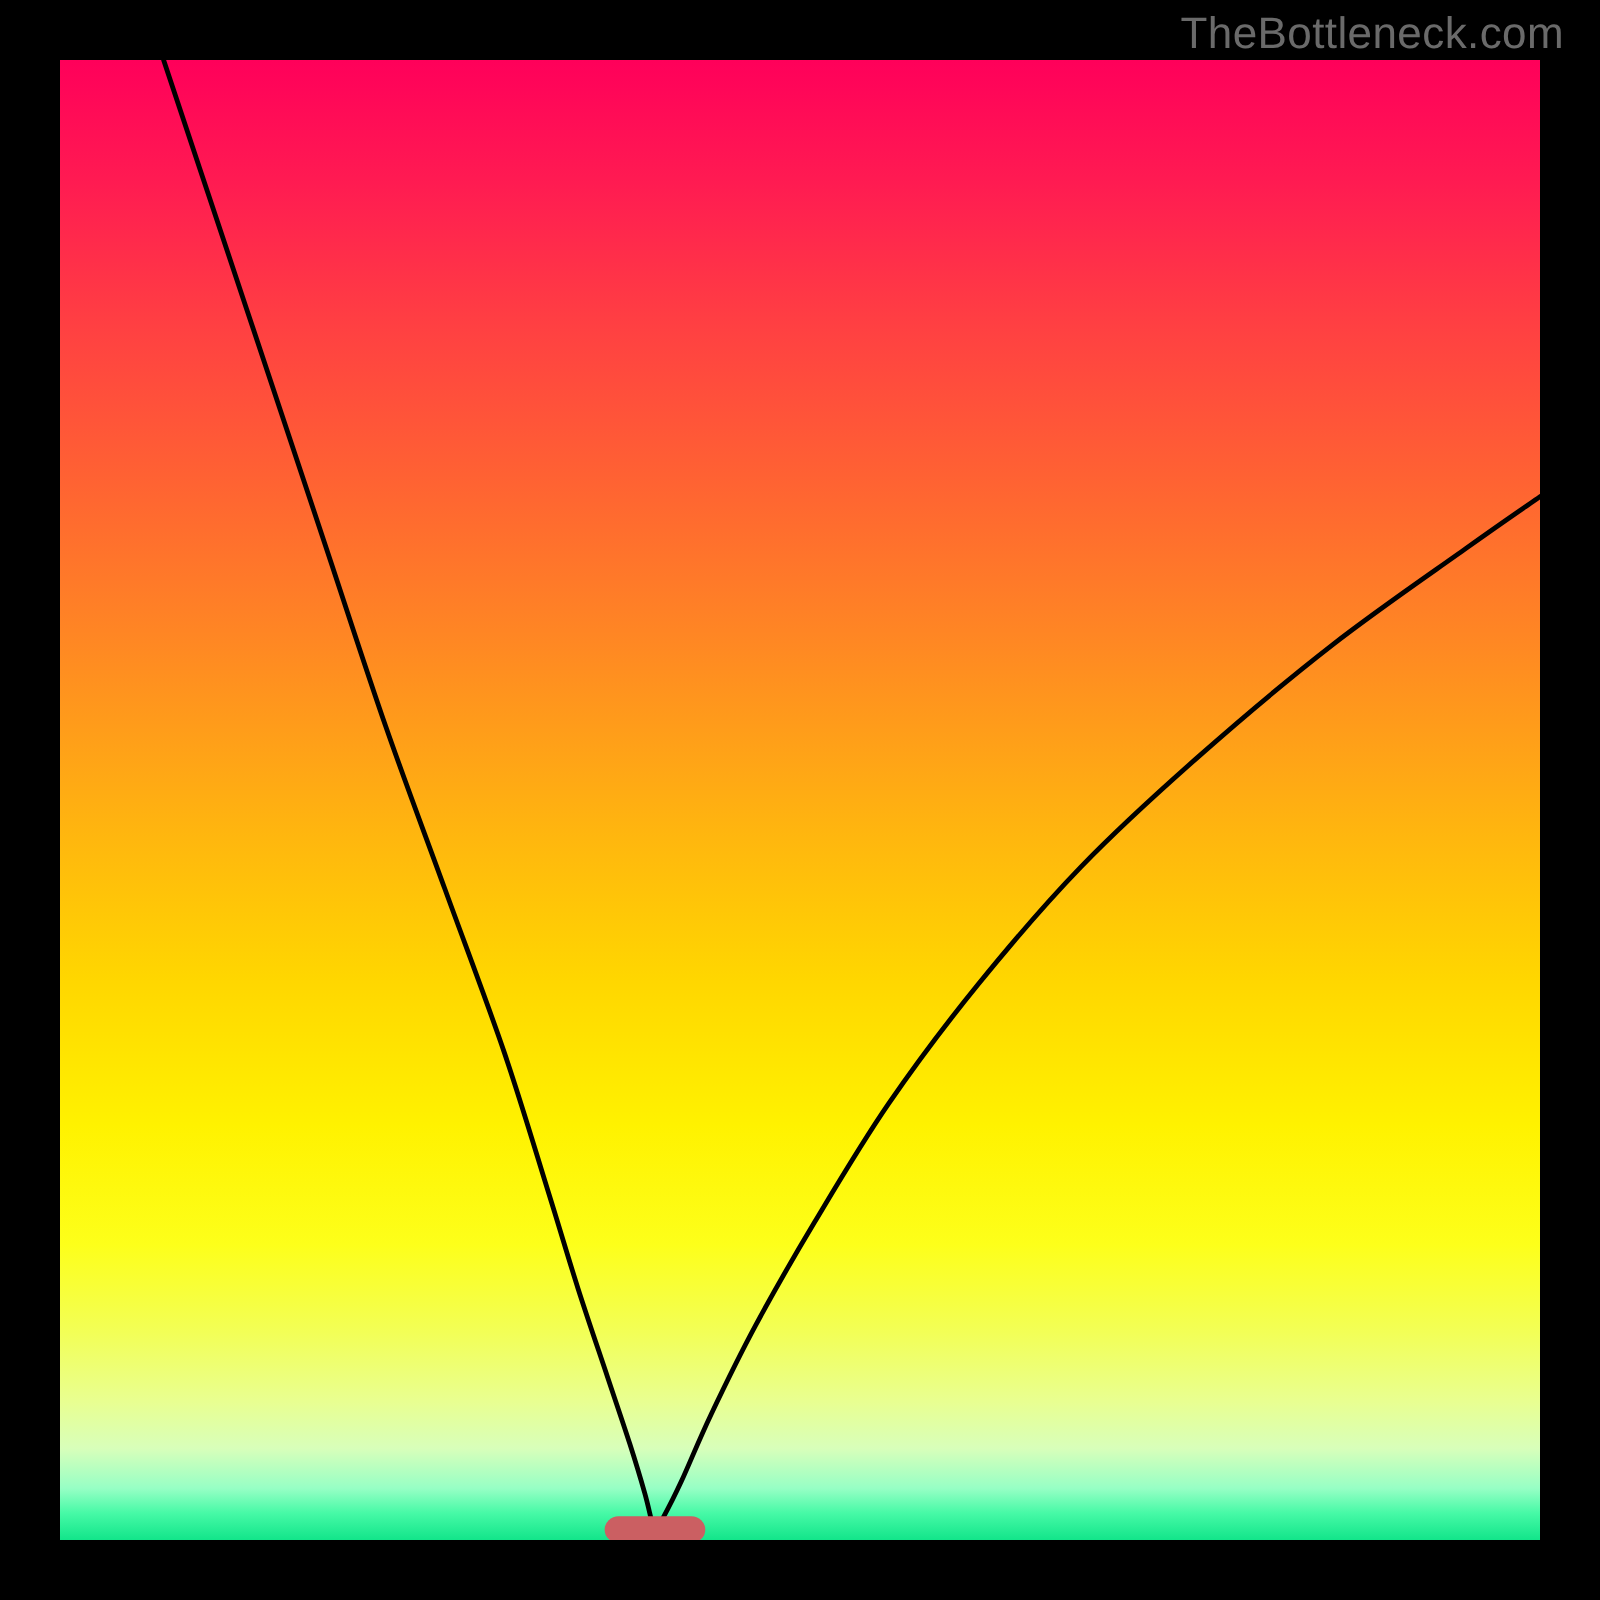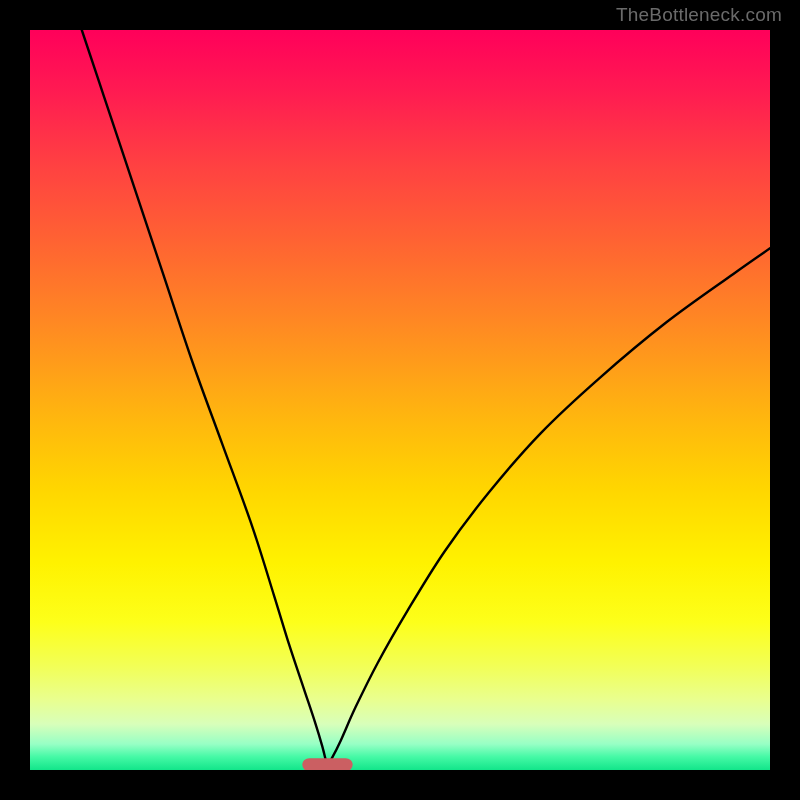--- a/index.html
+++ b/index.html
@@ -21,21 +21,21 @@
   }
   .plot-area {
     position: absolute;
     box-sizing: border-box;
   }
   .watermark {
     position: absolute;
     top: 4px;
     right: 18px;
     color: #6a6a6a;
-    font-size: 19px;
+    font-size: 22px;
     font-weight: 500;
     letter-spacing: 0.2px;
     user-select: none;
   }
   svg { display: block; }
 </style>
 </head>
 <body>
 
 <div class="frame">

